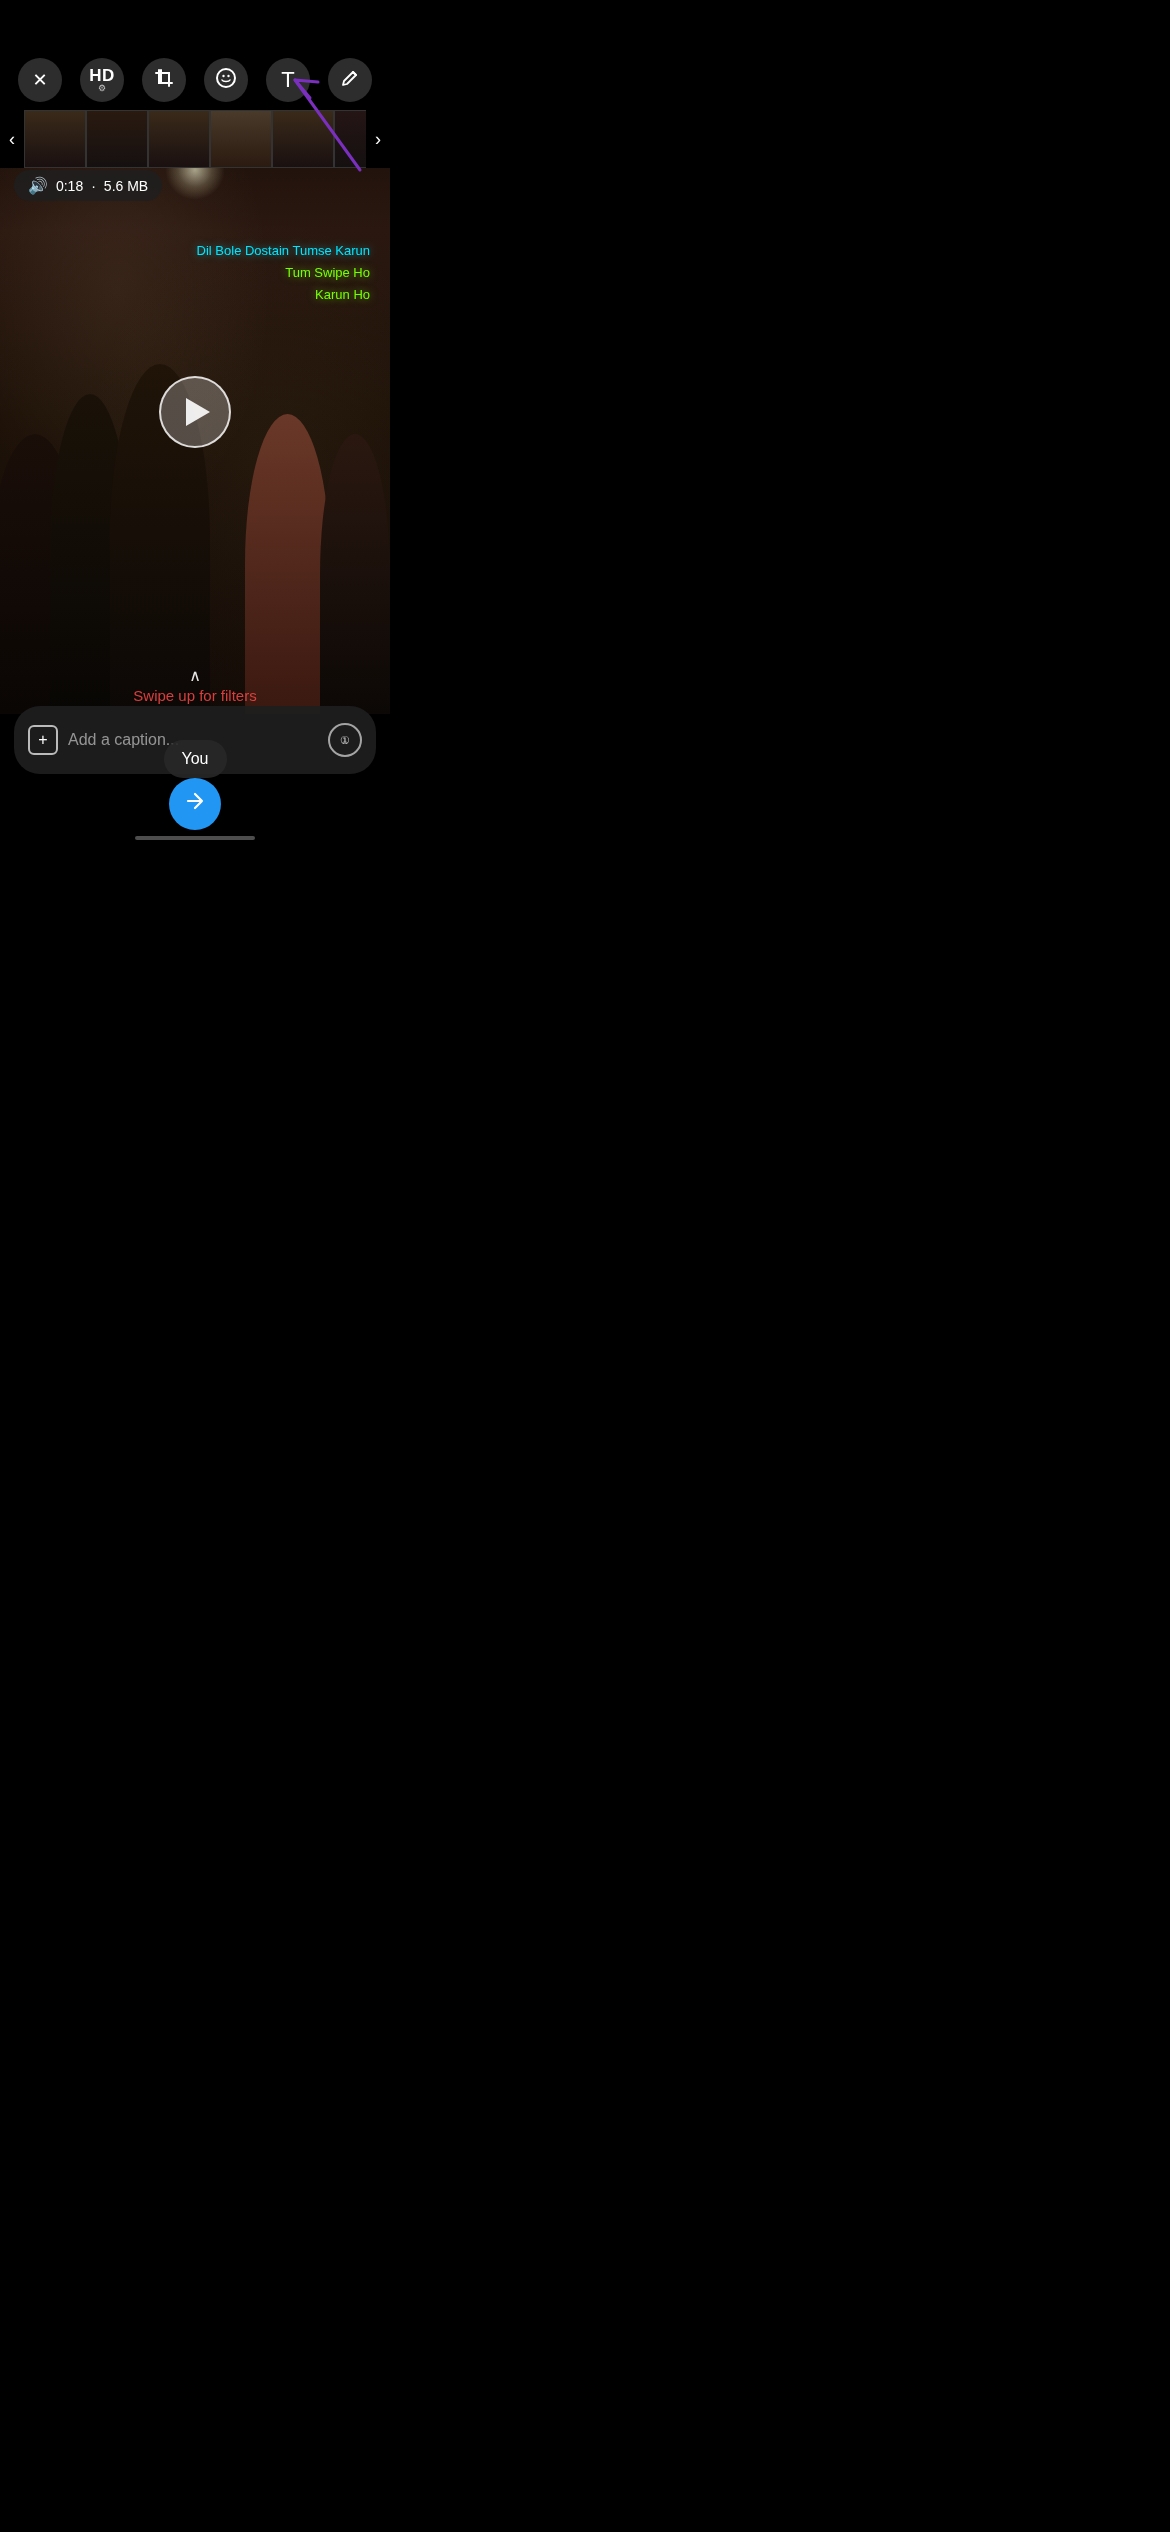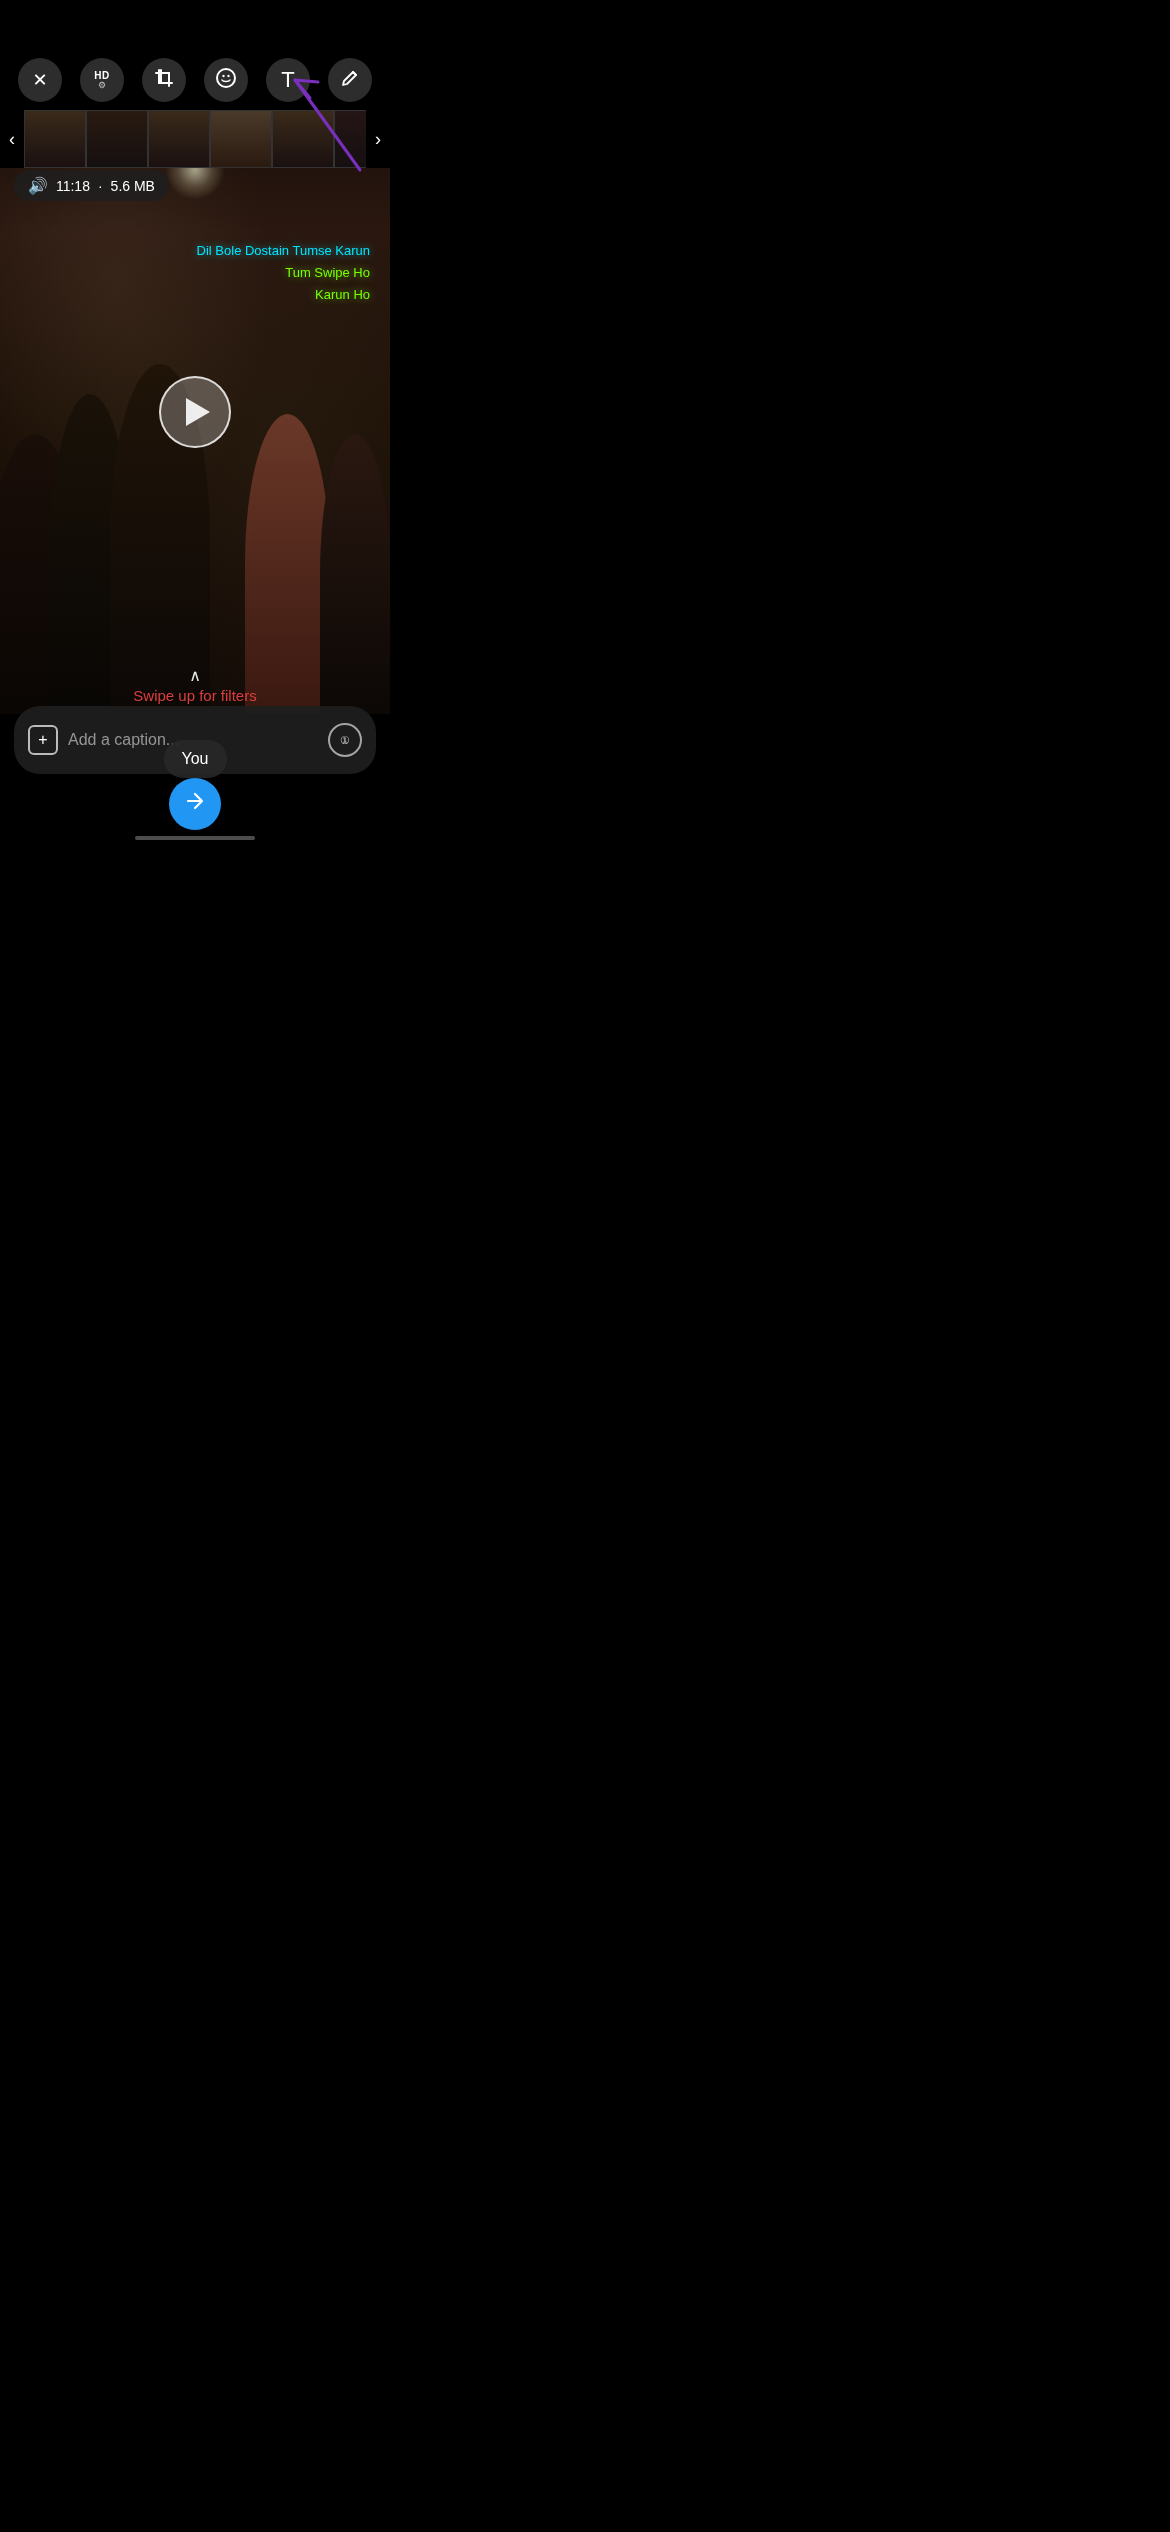--- a/index.html
+++ b/index.html
@@ -356,21 +356,21 @@
     .hd-icon {
       display: flex;
       flex-direction: column;
       align-items: center;
       justify-content: center;
       gap: 0;
     }
 
     .hd-text {
       color: #fff;
-      font-size: 10px;
+      font-size: 17px;
       font-weight: 700;
       letter-spacing: 0.5px;
       line-height: 1;
     }
 
     .hd-settings {
       color: rgba(255,255,255,0.7);
       font-size: 9px;
       line-height: 1;
     }
@@ -509,21 +509,21 @@
         <div class="film-frame-bg"></div>
       </div>
   </div>
   <div class="filmstrip-arrow">
     <span>›</span>
   </div>
 </div>
 
 <div class="video-info">
   <span class="volume-icon">🔊</span>
-  <span class="video-meta">11:18</span>
+  <span class="video-meta">0:18</span>
   <span class="video-meta">·</span>
   <span class="video-meta">5.6 MB</span>
 </div>
 
 <div class="video-area">
   <div class="video-scene">
 
     <div class="light-effect"></div>
 
     <div class="silhouette-group">

